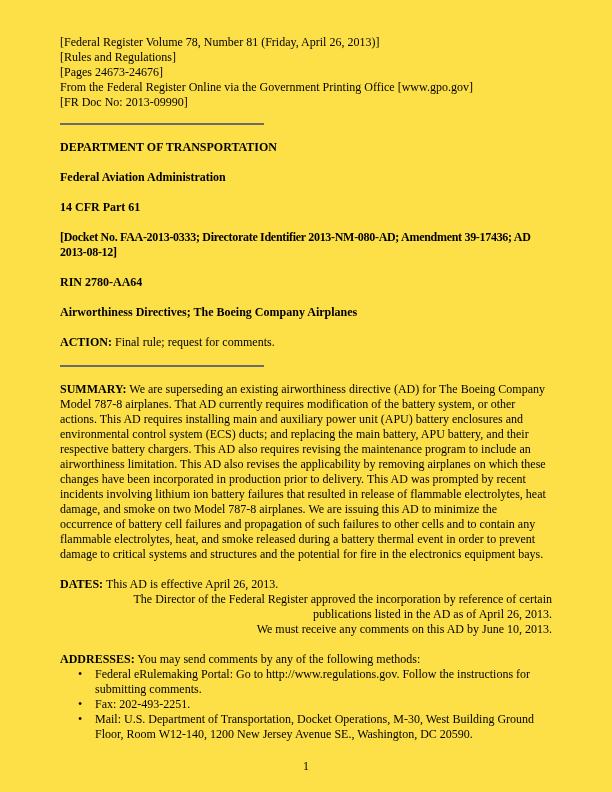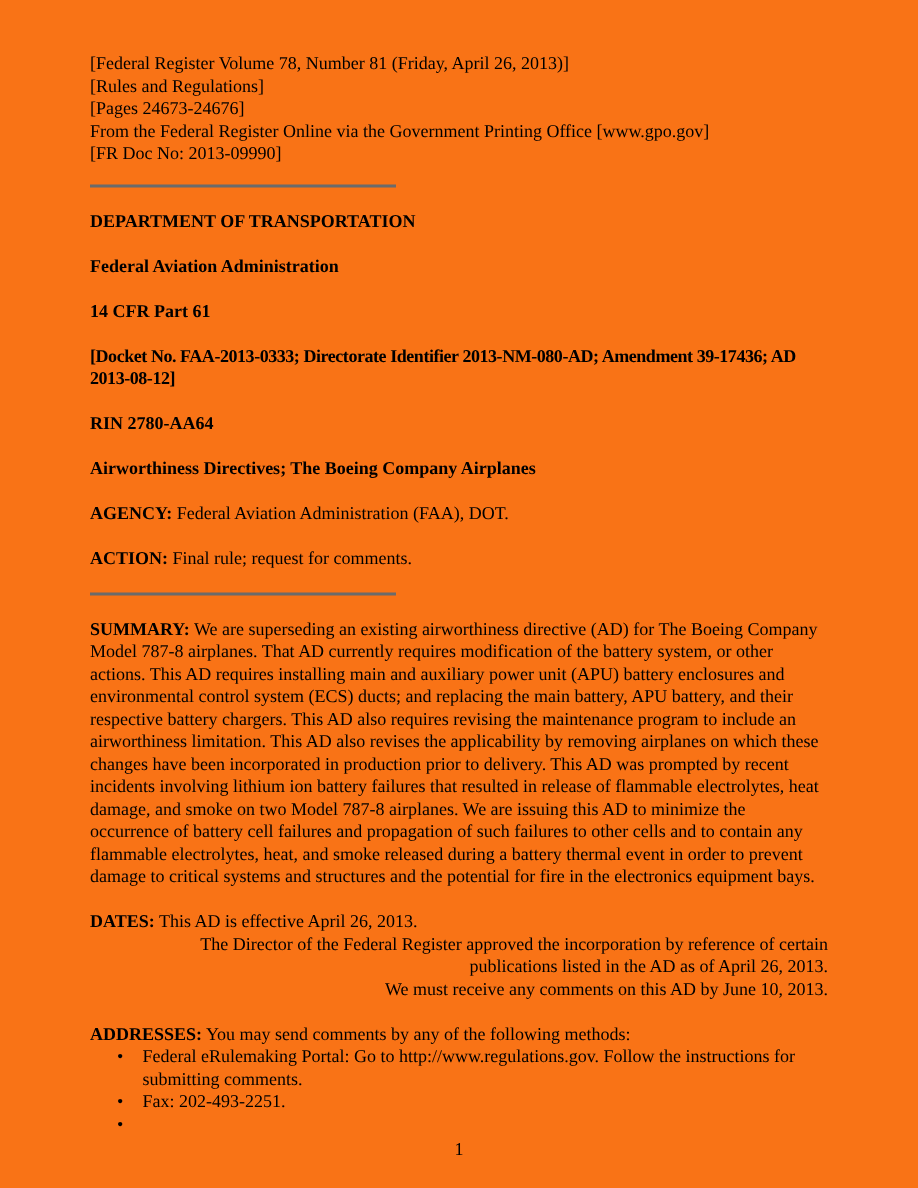--- a/index.html
+++ b/index.html
@@ -2,21 +2,21 @@
 <html><head>
 <meta charset="utf-8">
 <style>
   * { margin: 0; padding: 0; box-sizing: border-box; }
   html, body { background: #ffffff; }
   .page {
     position: relative;
     width: 612px;
     height: 792px;
     margin: 0 auto;
-    background: #f97316;
+    background: #fde047;
     color: #000000;
     font-family: "Liberation Serif", serif;
     font-size: 12px;
     line-height: 15px;
     padding: 35px 60px 0 60px;
     overflow: hidden;
   }
   .para { margin: 0 0 15px 0; }
   .bold { font-weight: bold; }
   .rule {
@@ -55,24 +55,20 @@
 
   <div class="rule"></div>
 
   <p class="para bold">DEPARTMENT OF TRANSPORTATION</p>
   <p class="para bold">Federal Aviation Administration</p>
   <p class="para bold">14 CFR Part 61</p>
   <p class="para bold docket">[Docket No. FAA-2013-0333; Directorate Identifier 2013-NM-080-AD; Amendment 39-17436; AD 2013-08-12]</p>
   <p class="para bold">RIN 2780-AA64</p>
   <p class="para bold">Airworthiness Directives; The Boeing Company Airplanes</p>
 
-  <p class="para">
-    <span class="bold">AGENCY:</span>
-    <span>Federal Aviation Administration (FAA), DOT.</span>
-  </p>
 
   <p class="para">
     <span class="bold">ACTION:</span>
     <span>Final rule; request for comments.</span>
   </p>
 
   <div class="rule"></div>
 
   <p class="para">
     <span class="bold">SUMMARY:</span>
@@ -97,19 +93,20 @@
       <li>
         <span class="bullet">•</span>
         <span>Federal eRulemaking Portal: Go to http://www.regulations.gov. Follow the instructions for submitting comments.</span>
       </li>
       <li>
         <span class="bullet">•</span>
         <span>Fax: 202-493-2251.</span>
       </li>
       <li>
         <span class="bullet">•</span>
+        <span>Mail: U.S. Department of Transportation, Docket Operations, M-30, West Building Ground Floor, Room W12-140, 1200 New Jersey Avenue SE., Washington, DC 20590.</span>
       </li>
     </ul>
   </div>
 
   <div class="page-number">1</div>
 
 </div>
 
 </body></html>

